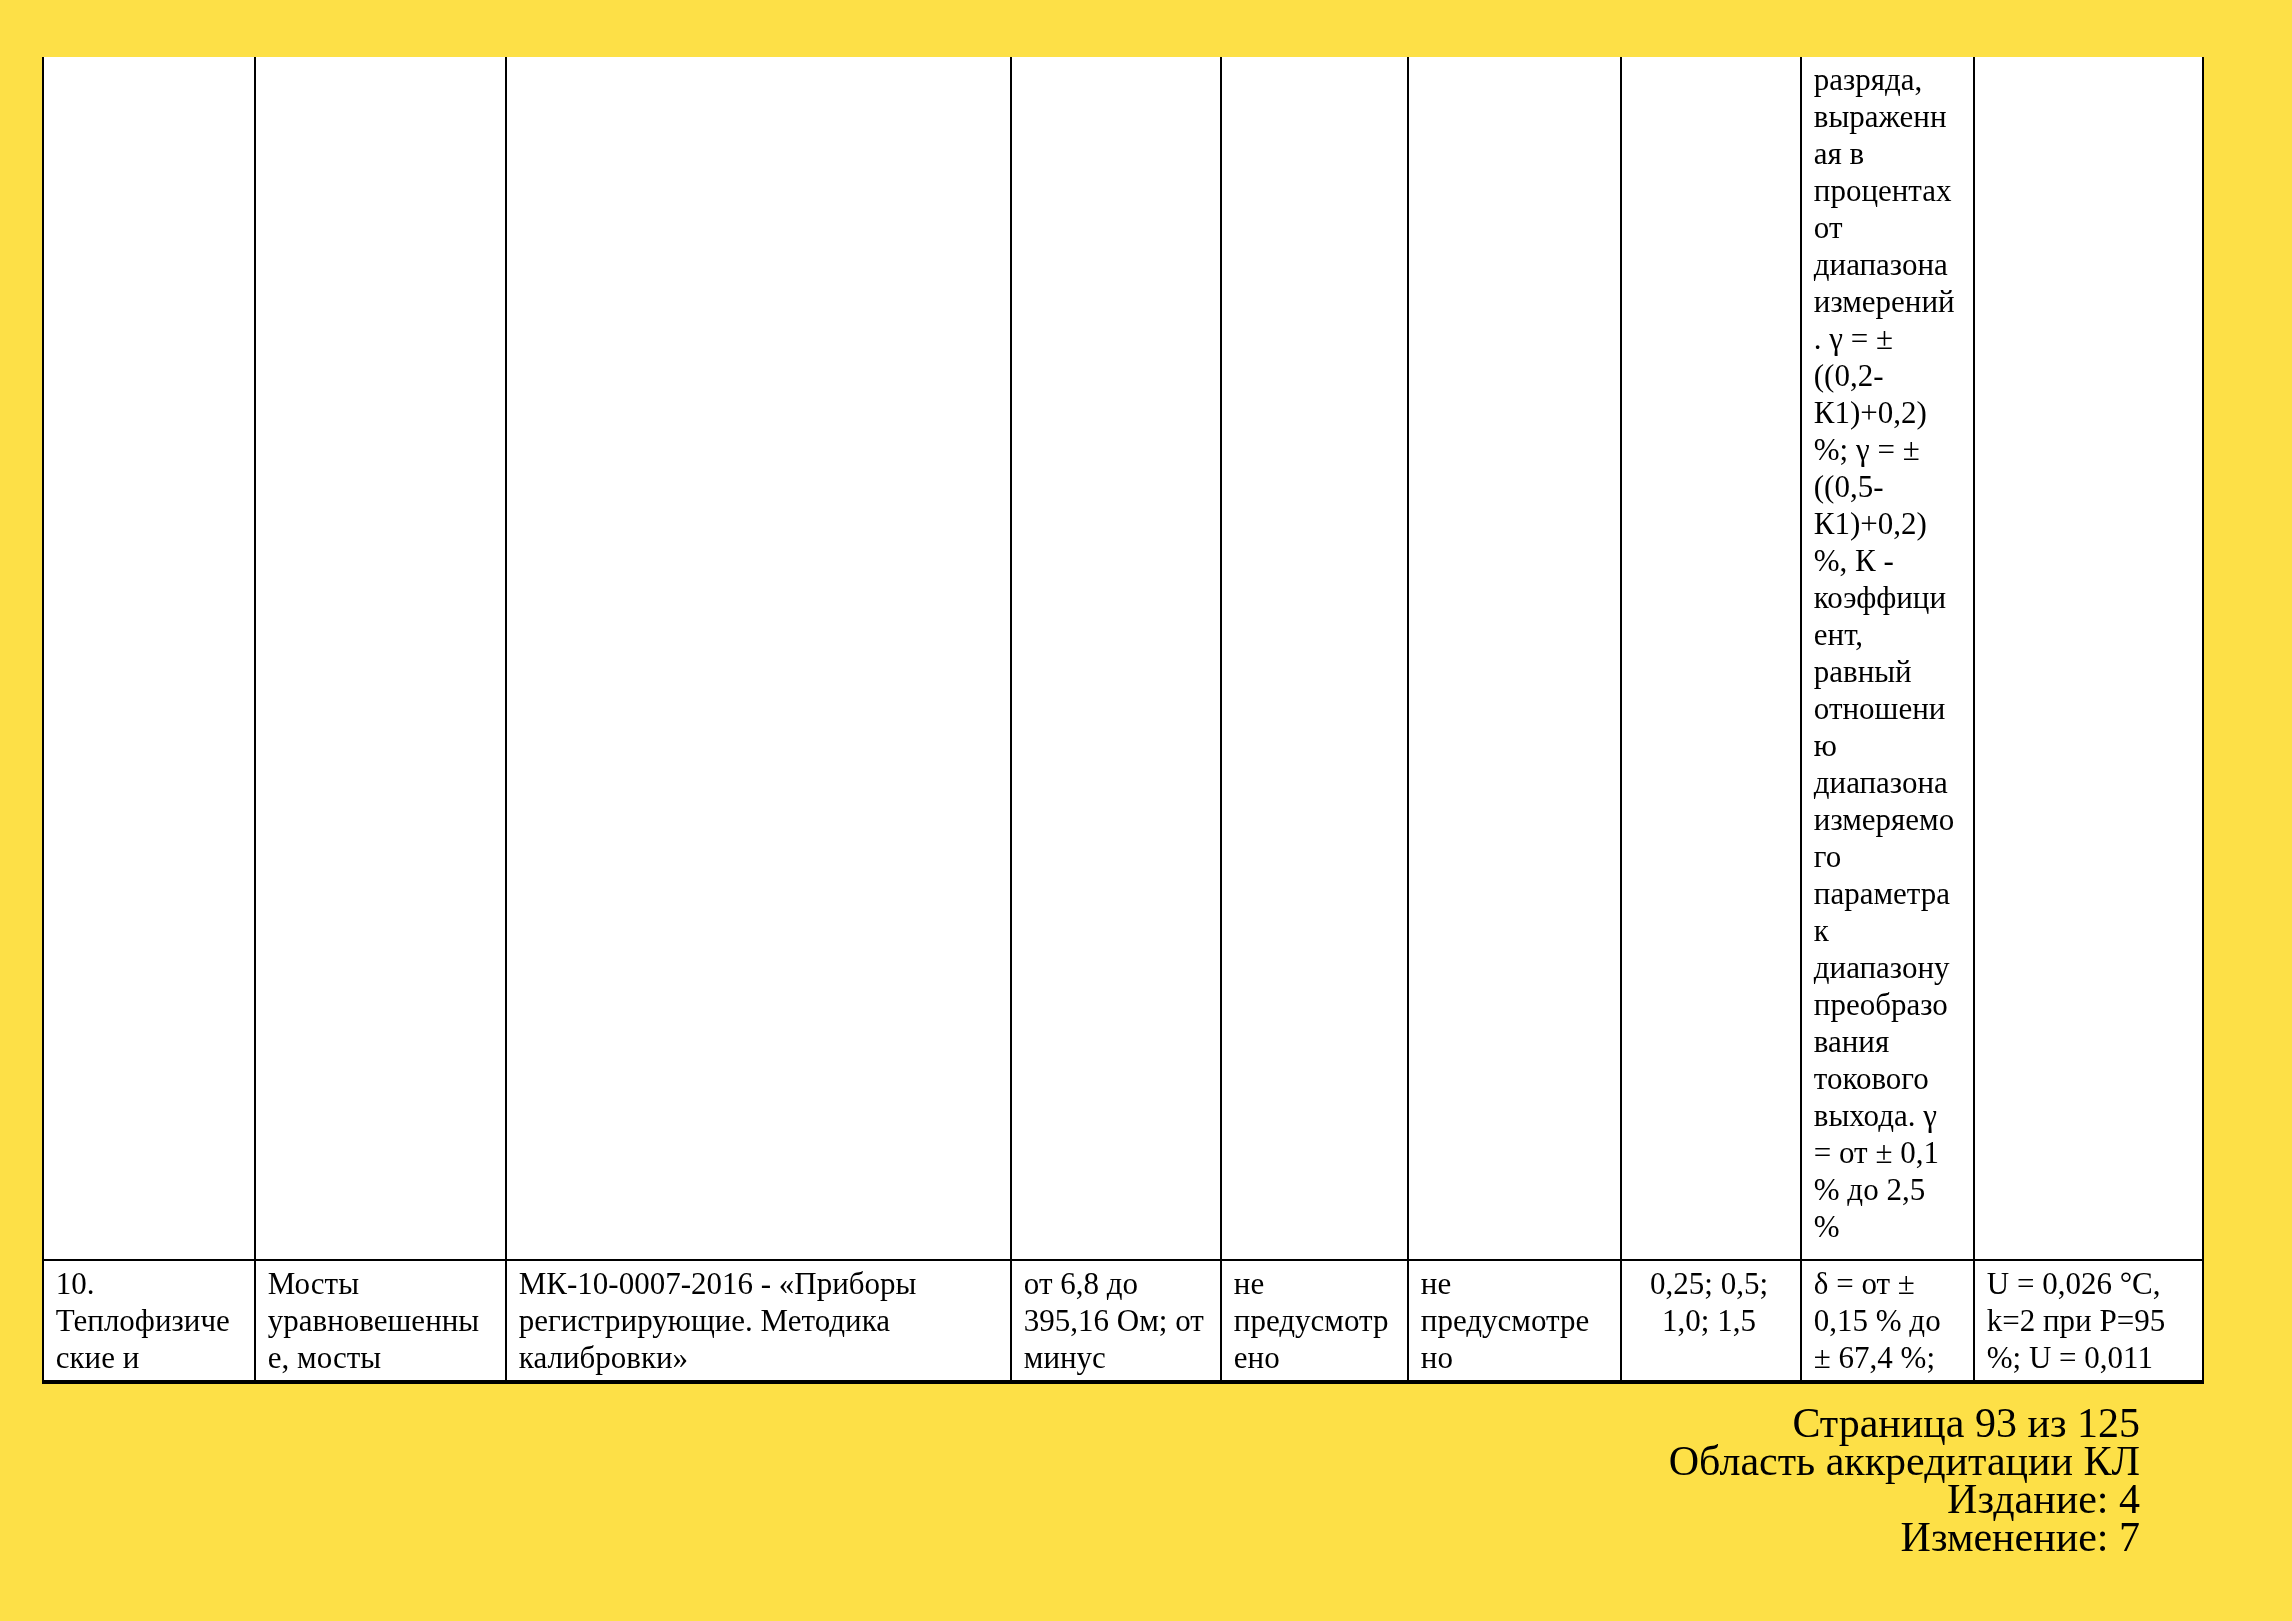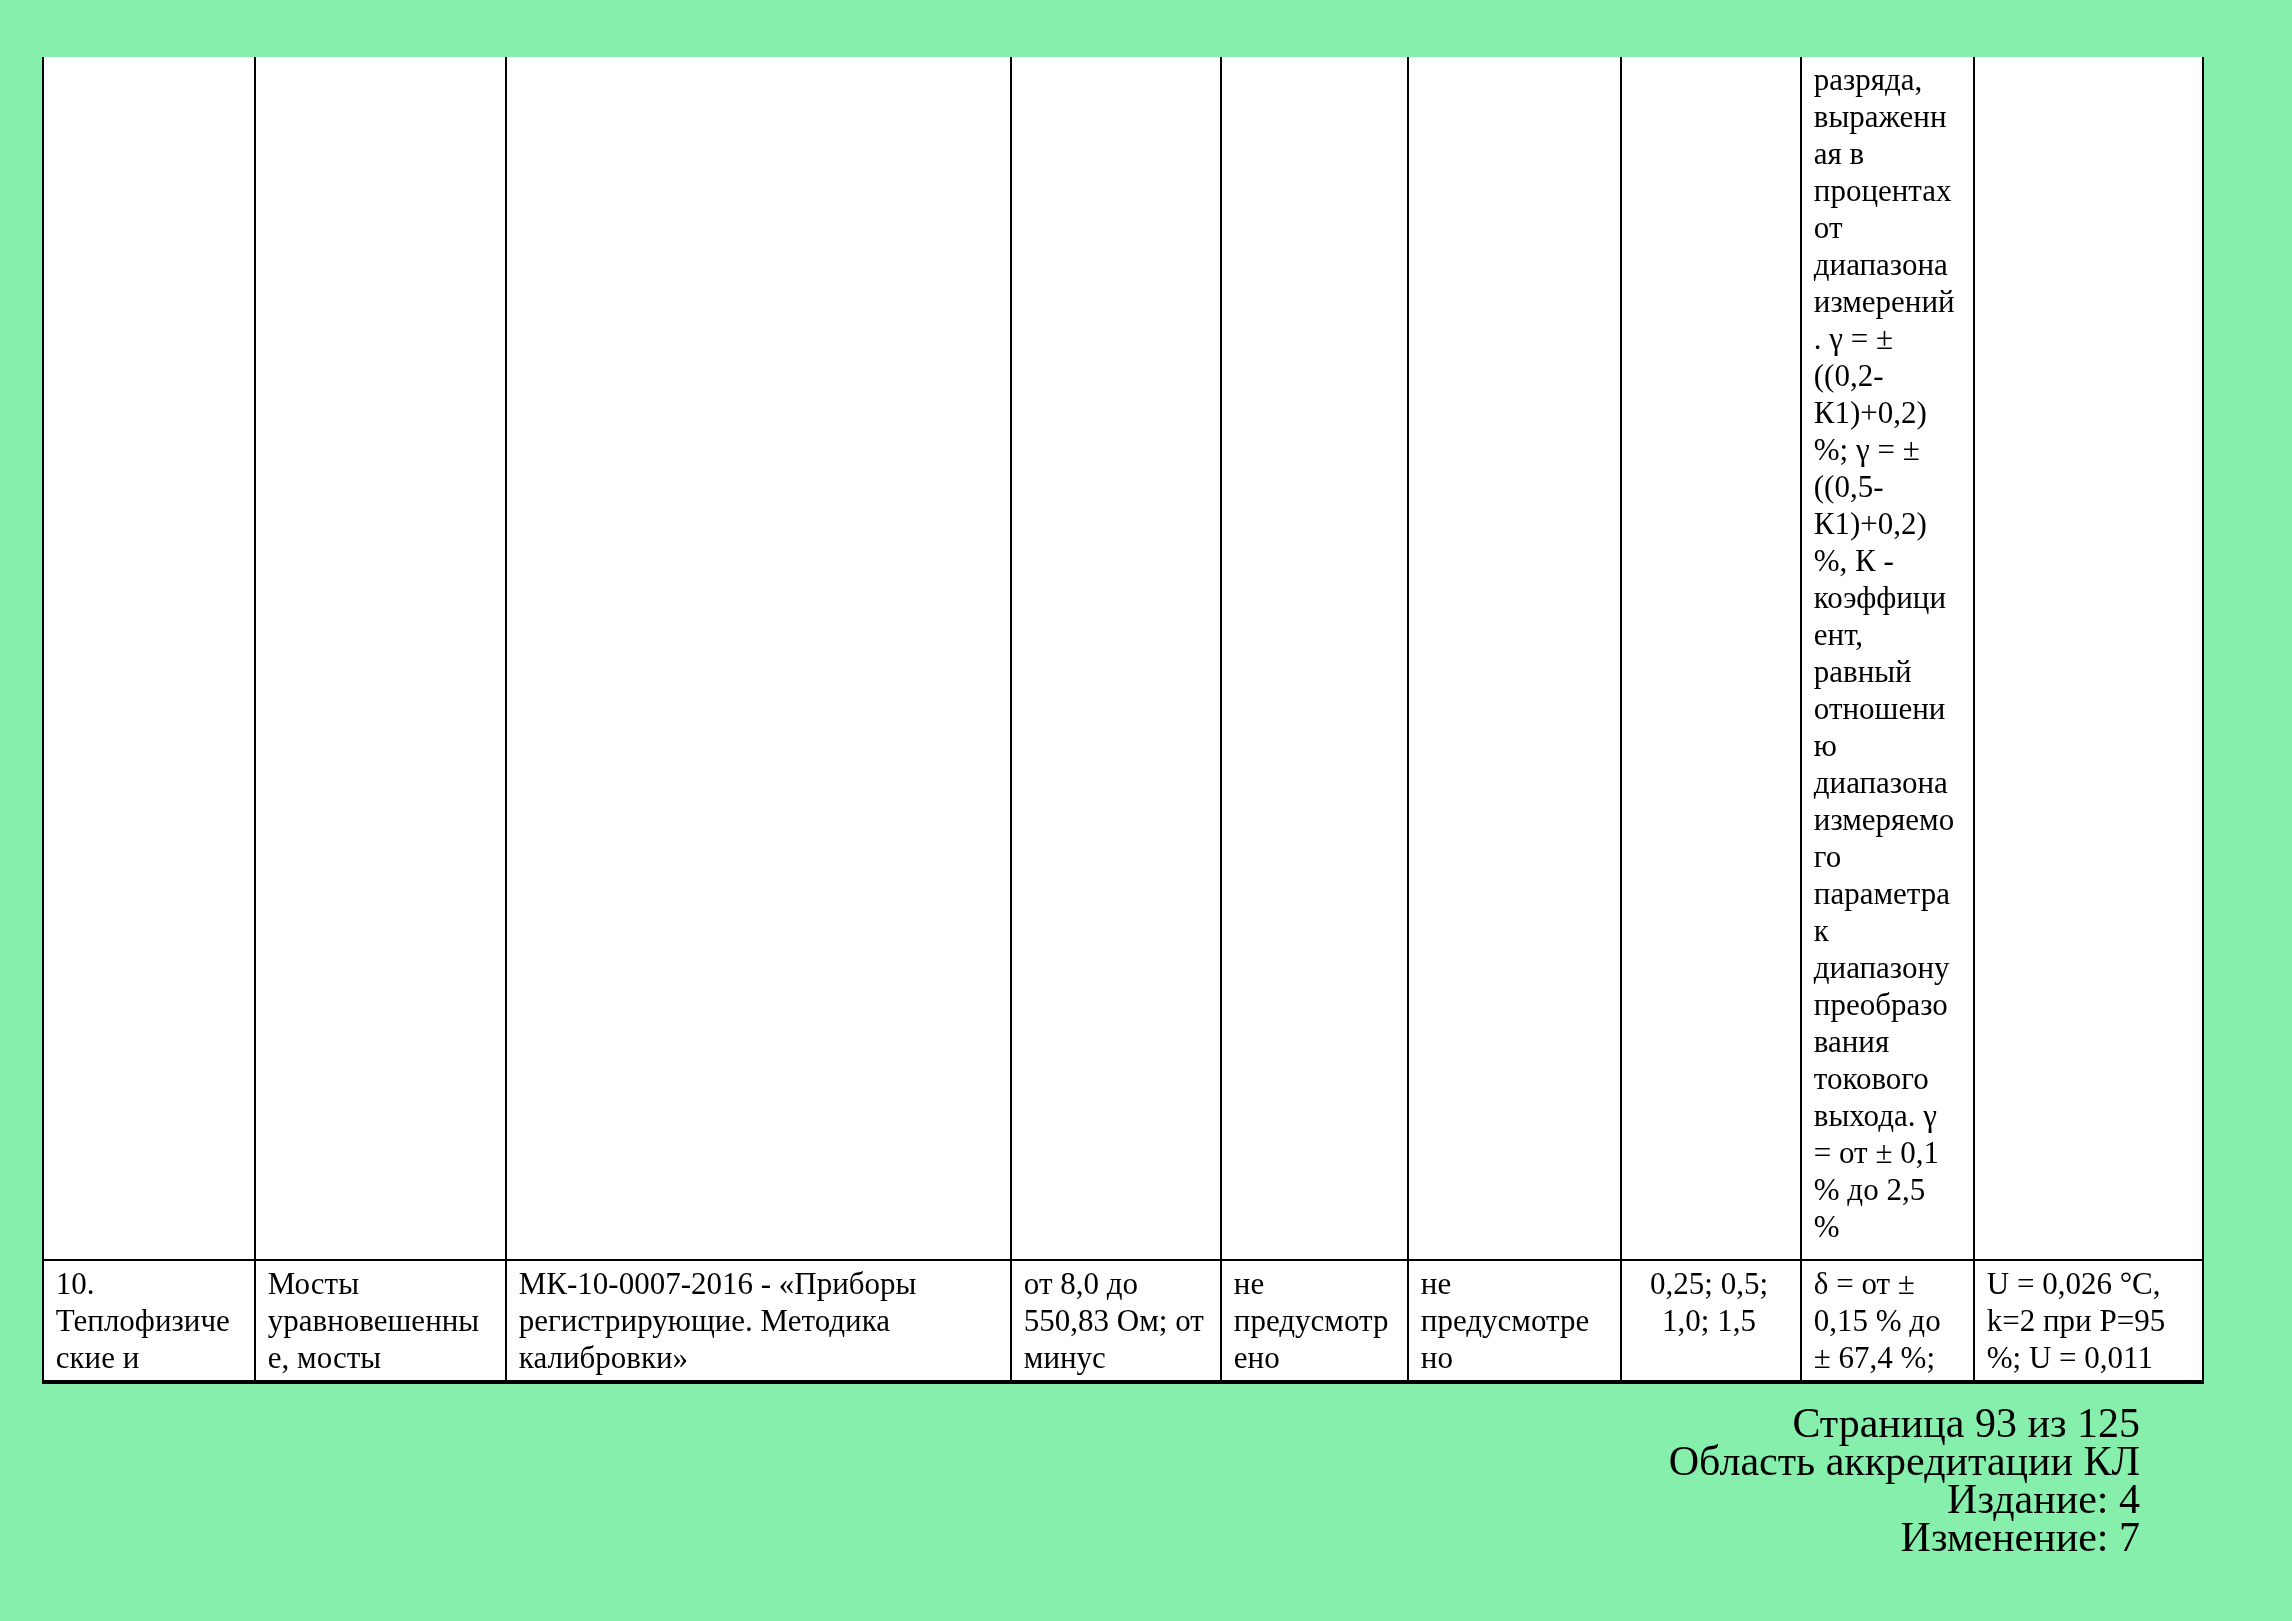--- a/index.html
+++ b/index.html
@@ -1,20 +1,20 @@
 <!DOCTYPE html>
 <html><head>
 <meta charset="utf-8">
 <style>
   html, body { margin: 0; padding: 0; background: #ffffff; }
   .page {
     position: relative;
     width: 2293px;
     height: 1621px;
-    background: #86efac;
+    background: #fde047;
     color: #000000;
     font-family: "Liberation Serif", "DejaVu Serif", serif;
     overflow: hidden;
   }
 
   
   table.doc-table {
     position: absolute;
     left: 42px;
     top: 57px;
@@ -78,21 +78,21 @@
         <td></td>
         <td></td>
         <td></td>
         <td>разряда, выраженная в процентах от диапазона измерений. γ = ± ((0,2-К1)+0,2) %; γ = ± ((0,5-К1)+0,2) %, К - коэффициент, равный отношению диапазона измеряемого параметра к диапазону преобразования токового выхода. γ = от ± 0,1 % до 2,5 %</td>
         <td></td>
       </tr>
       <tr class="row-ten">
         <td>10. Теплофизические и</td>
         <td>Мосты уравновешенные, мосты</td>
         <td>МК-10-0007-2016 - «Приборы регистрирующие. Методика калибровки»</td>
-        <td>от 8,0 до 550,83 Ом; от минус</td>
+        <td>от 6,8 до 395,16 Ом; от минус</td>
         <td>не предусмотрено</td>
         <td>не предусмотрено</td>
         <td class="v-middle">0,25; 0,5; 1,0; 1,5</td>
         <td>δ = от ± 0,15 % до ± 67,4 %;</td>
         <td>U = 0,026 °C, k=2 при P=95 %; U = 0,011</td>
       </tr>
     </tbody>
   </table>
 
   <div class="page-footer">

